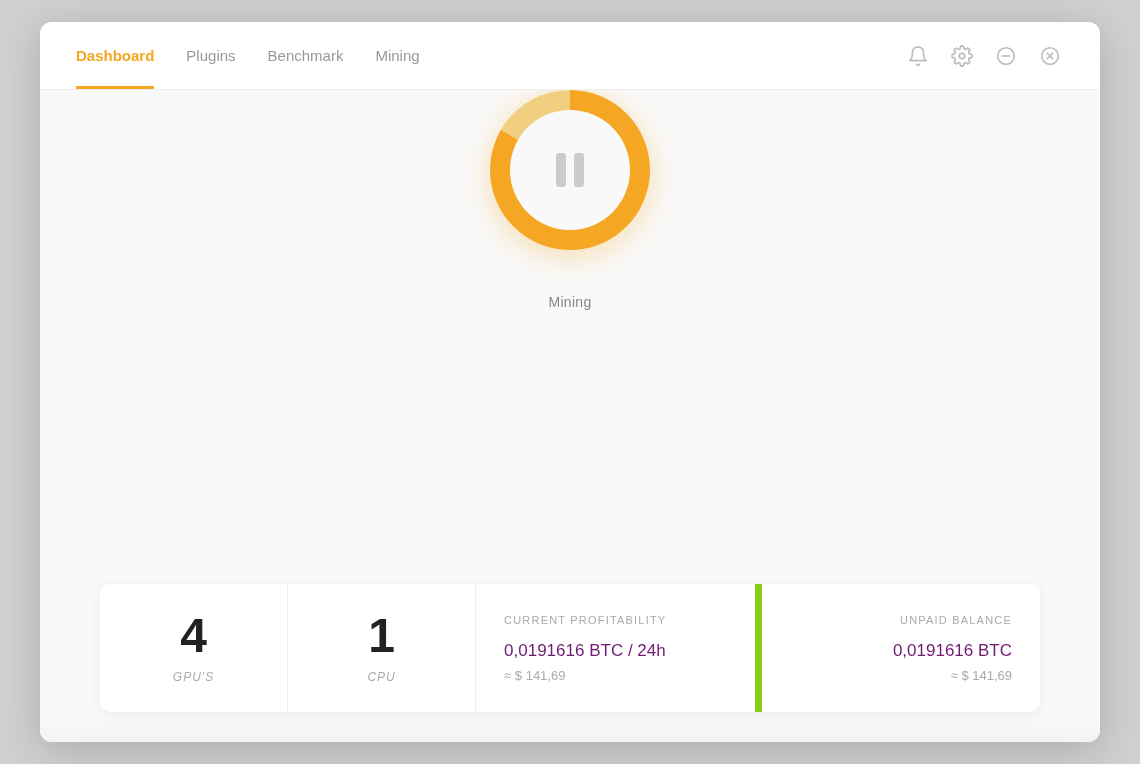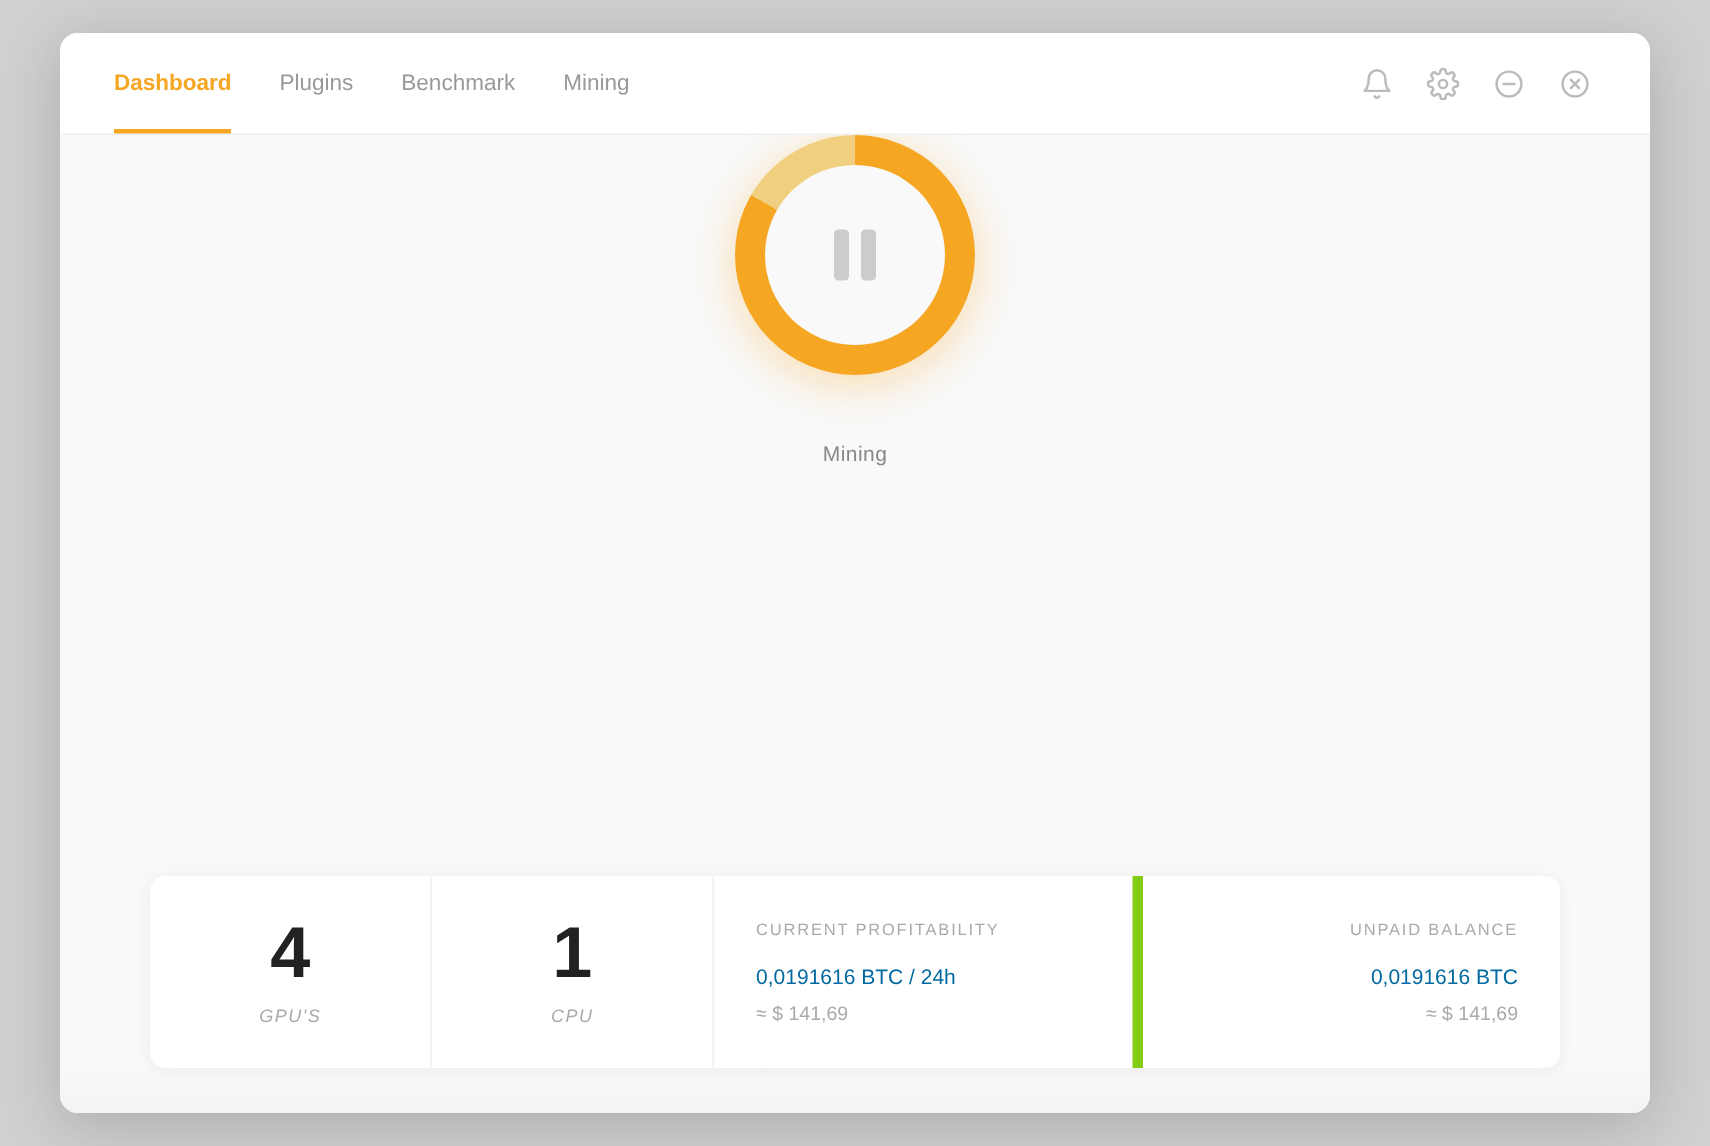--- a/index.html
+++ b/index.html
@@ -223,23 +223,23 @@
     }
 
     .detail-value {
       font-size: 22px;
       font-weight: 700;
       color: #222;
       margin-bottom: 6px;
     }
 
     .detail-value span {
-      font-size: 14px;
+      font-size: 17px;
       font-weight: 400;
-      color: #0369a1;
+      color: #701a75;
     }
 
     .detail-approx {
       font-size: 13px;
       color: #aaa;
     }
 
     
     .bottom-hint {
       position: absolute;

